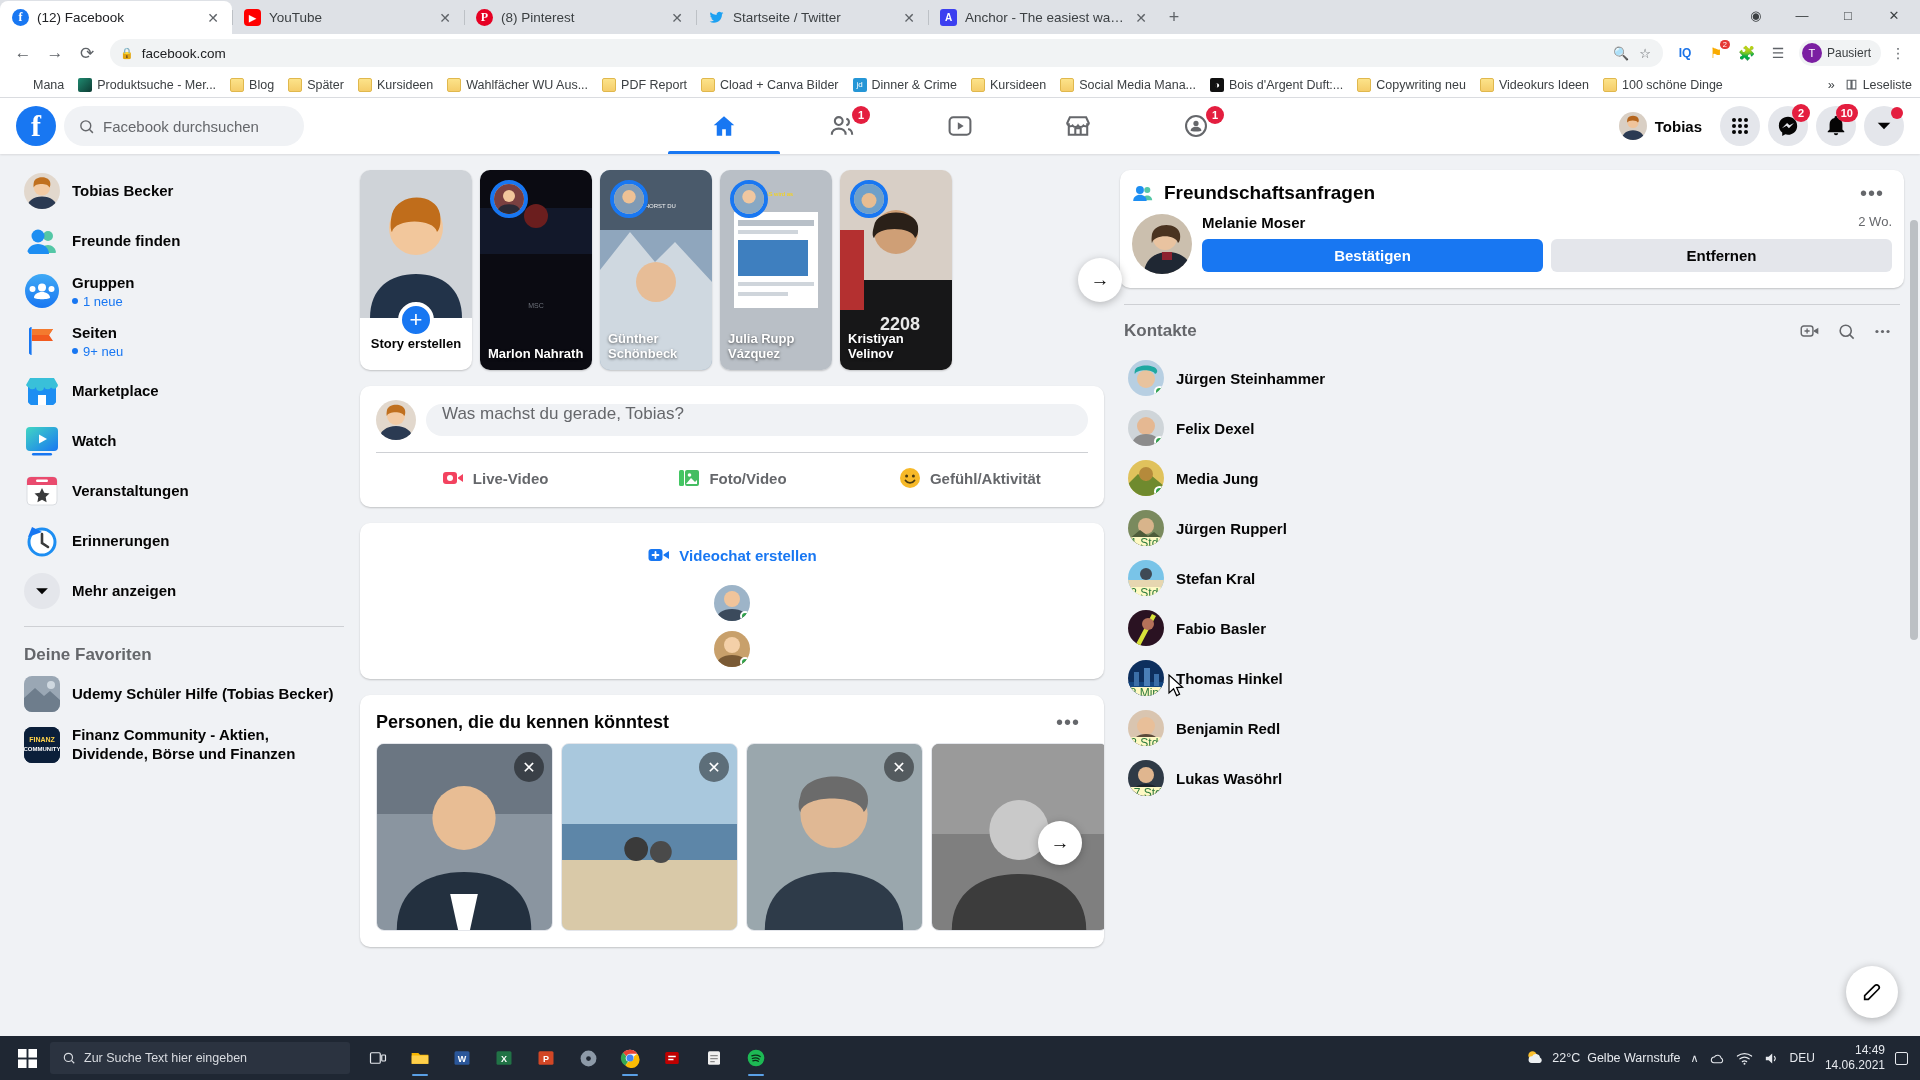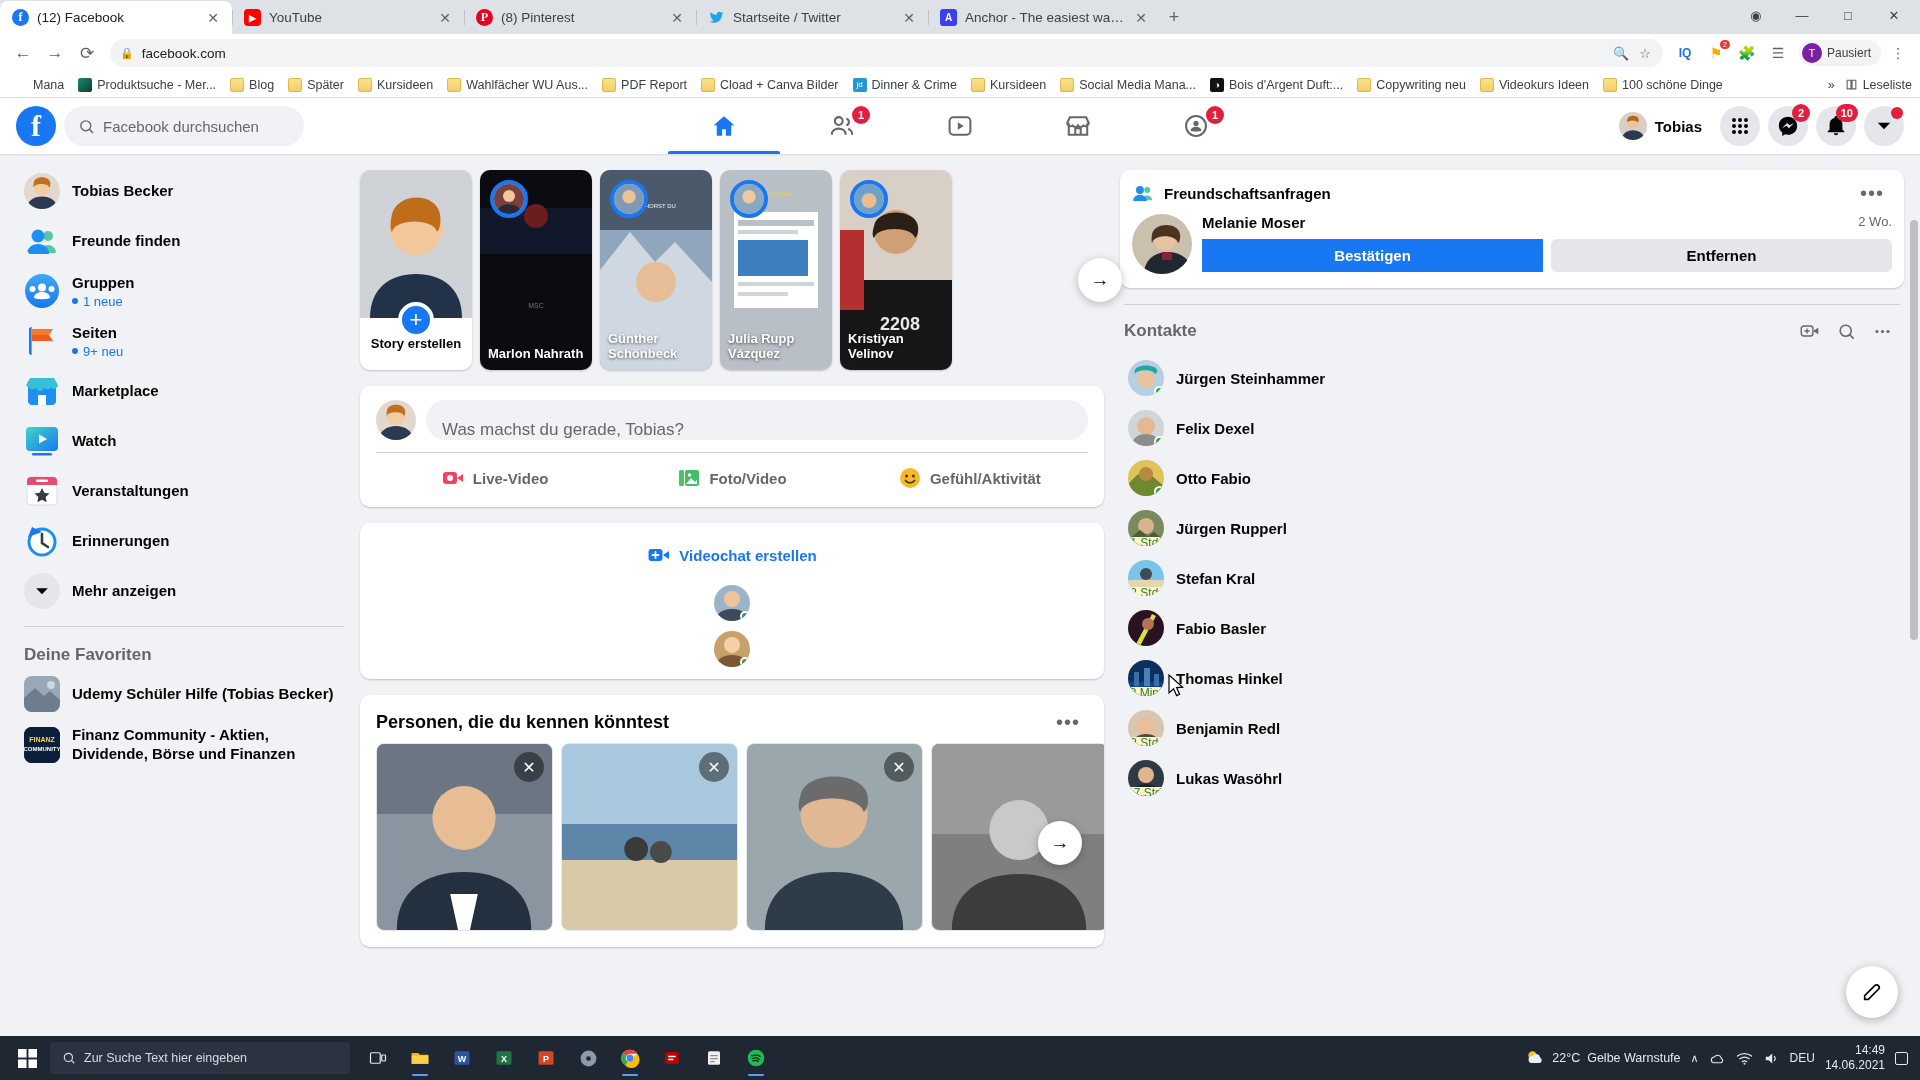--- a/index.html
+++ b/index.html
@@ -146,22 +146,22 @@
   .story.create .txt { text-align: center; font-weight: bold; font-size: 13px; padding: 18px 8px 0;
                        color: #050505; line-height: 1.2; }
   .story-next { position: absolute; right: -18px; top: 88px; width: 44px; height: 44px; border-radius: 50%;
                 background: #fff; box-shadow: 0 2px 8px rgba(0,0,0,.25); display: flex; align-items: center;
                 justify-content: center; font-size: 19px; color: #050505; z-index: 5; }
 
   .card { background: #fff; border-radius: 10px; box-shadow: 0 1px 2px rgba(0,0,0,.2); margin-top: 16px; }
   .composer { padding: 14px 16px 8px; }
   .comp-top { display: flex; align-items: center; gap: 10px; }
   .comp-av { width: 40px; height: 40px; border-radius: 50%; overflow: hidden; flex: 0 0 auto; }
-  .comp-input { flex: 1; height: 40px; background: #f0f2f5; border-radius: 20px; display: flex;
-                align-items: flex-end; padding: 0 16px; color: #65676b; font-size: 17px; }
+  .comp-input { flex: 1; height: 32px; background: #f0f2f5; border-radius: 20px; display: flex;
+                align-items: flex-start; padding: 0 16px; color: #65676b; font-size: 17px; }
   .comp-div { height: 1px; background: #ced0d4; margin: 12px 0 4px; }
   .comp-acts { display: flex; }
   .comp-act { flex: 1; display: flex; align-items: center; justify-content: center; gap: 8px;
               padding: 9px 0; border-radius: 8px; color: #65676b; font-weight: bold; font-size: 15px; }
   .comp-act svg { width: 24px; height: 24px; }
 
   .vidchat { padding: 12px 16px; display: flex; align-items: center; gap: 10px; flex-direction: column; }
   .vc-btn { display: flex; align-items: center; gap: 8px; color: #1877f2; font-weight: bold; font-size: 15px;
             padding: 8px 14px; border-radius: 8px; }
   .vc-av { width: 36px; height: 36px; border-radius: 50%; overflow: hidden; position: relative; flex: 0 0 auto; }
@@ -179,29 +179,29 @@
              background: rgba(0,0,0,.45); color: #fff; display: flex; align-items: center;
              justify-content: center; font-size: 16px; }
   .pyk-next { position: absolute; right: 22px; top: 78px; width: 44px; height: 44px; border-radius: 50%;
               background: #fff; box-shadow: 0 2px 8px rgba(0,0,0,.25); display: flex; align-items: center;
               justify-content: center; font-size: 19px; z-index: 6; }
 
   
   .rsidebar { flex: 1; padding: 16px 16px 0 16px; min-width: 0; }
   .fr-card { background: #fff; border-radius: 10px; box-shadow: 0 1px 2px rgba(0,0,0,.2); padding: 10px 12px 14px; }
   .fr-head { display: flex; align-items: center; gap: 10px; }
-  .fr-title { font-size: 15px; font-weight: bold; color: #050505; flex: 1; }
+  .fr-title { font-size: 19px; font-weight: bold; color: #050505; flex: 1; }
   .fr-item { display: flex; align-items: flex-start; gap: 10px; margin-top: 8px; }
   .fr-av { width: 60px; height: 60px; border-radius: 50%; overflow: hidden; flex: 0 0 auto; }
   .fr-body { flex: 1; min-width: 0; }
   .fr-nm { font-size: 15px; font-weight: bold; display: flex; justify-content: space-between; gap: 3px; }
   .fr-time { color: #65676b; font-weight: normal; font-size: 13px; }
   .fr-btns { display: flex; gap: 8px; margin-top: 8px; }
   .btn-primary { background: #1877f2; color: #fff; font-weight: bold; font-size: 15px; padding: 8px 16px;
-                 border-radius: 0; flex: 1; text-align: center; }
+                 border-radius: 6px; flex: 1; text-align: center; }
   .btn-sec { background: #e4e6eb; color: #050505; font-weight: bold; font-size: 15px; padding: 8px 16px;
              border-radius: 6px; flex: 1; text-align: center; }
   .rdiv { height: 1px; background: #ced0d4; margin: 16px 4px 8px; }
   .k-head { display: flex; align-items: center; padding: 0 4px 4px; }
   .k-title { font-size: 17px; font-weight: bold; color: #65676b; flex: 1; }
   .k-ic { width: 36px; height: 36px; border-radius: 50%; display: flex; align-items: center;
           justify-content: center; color: #65676b; }
   .k-row { display: flex; align-items: center; gap: 12px; padding: 7px 8px; border-radius: 8px; }
   .k-av { width: 36px; height: 36px; border-radius: 50%; overflow: hidden; flex: 0 0 auto; position: relative; }
   .k-av .on { position: absolute; right: -1px; bottom: -1px; width: 11px; height: 11px; border-radius: 50%;
@@ -953,21 +953,21 @@
 
         <div class="k-row">
           <span class="k-av">
             <svg viewBox="0 0 36 36" class="imgph">
                 <rect width="36" height="36" fill="#e0c25c"></rect>
                 <path d="M0 24 10 14l8 7 6-5 12 10v10H0z" fill="#6f8a2e"></path>
                 <circle cx="18" cy="14" r="7" fill="#b58a3b"></circle>
               </svg>
             <span class="on"></span>
           </span>
-          <span class="k-nm">Otto Fabio</span>
+          <span class="k-nm">Media Jung</span>
         </div>
 
         <div class="k-row">
           <span class="k-av">
             <svg viewBox="0 0 36 36" class="imgph">
                 <rect width="36" height="36" fill="#7a8a5e"></rect>
                 <circle cx="18" cy="16" r="8" fill="#d8b48b"></circle>
                 <path d="M0 30 12 20l8 6 6-4 10 8v6H0z" fill="#4e5c3a"></path>
               </svg>
             <span class="ago">1 Std.</span>

